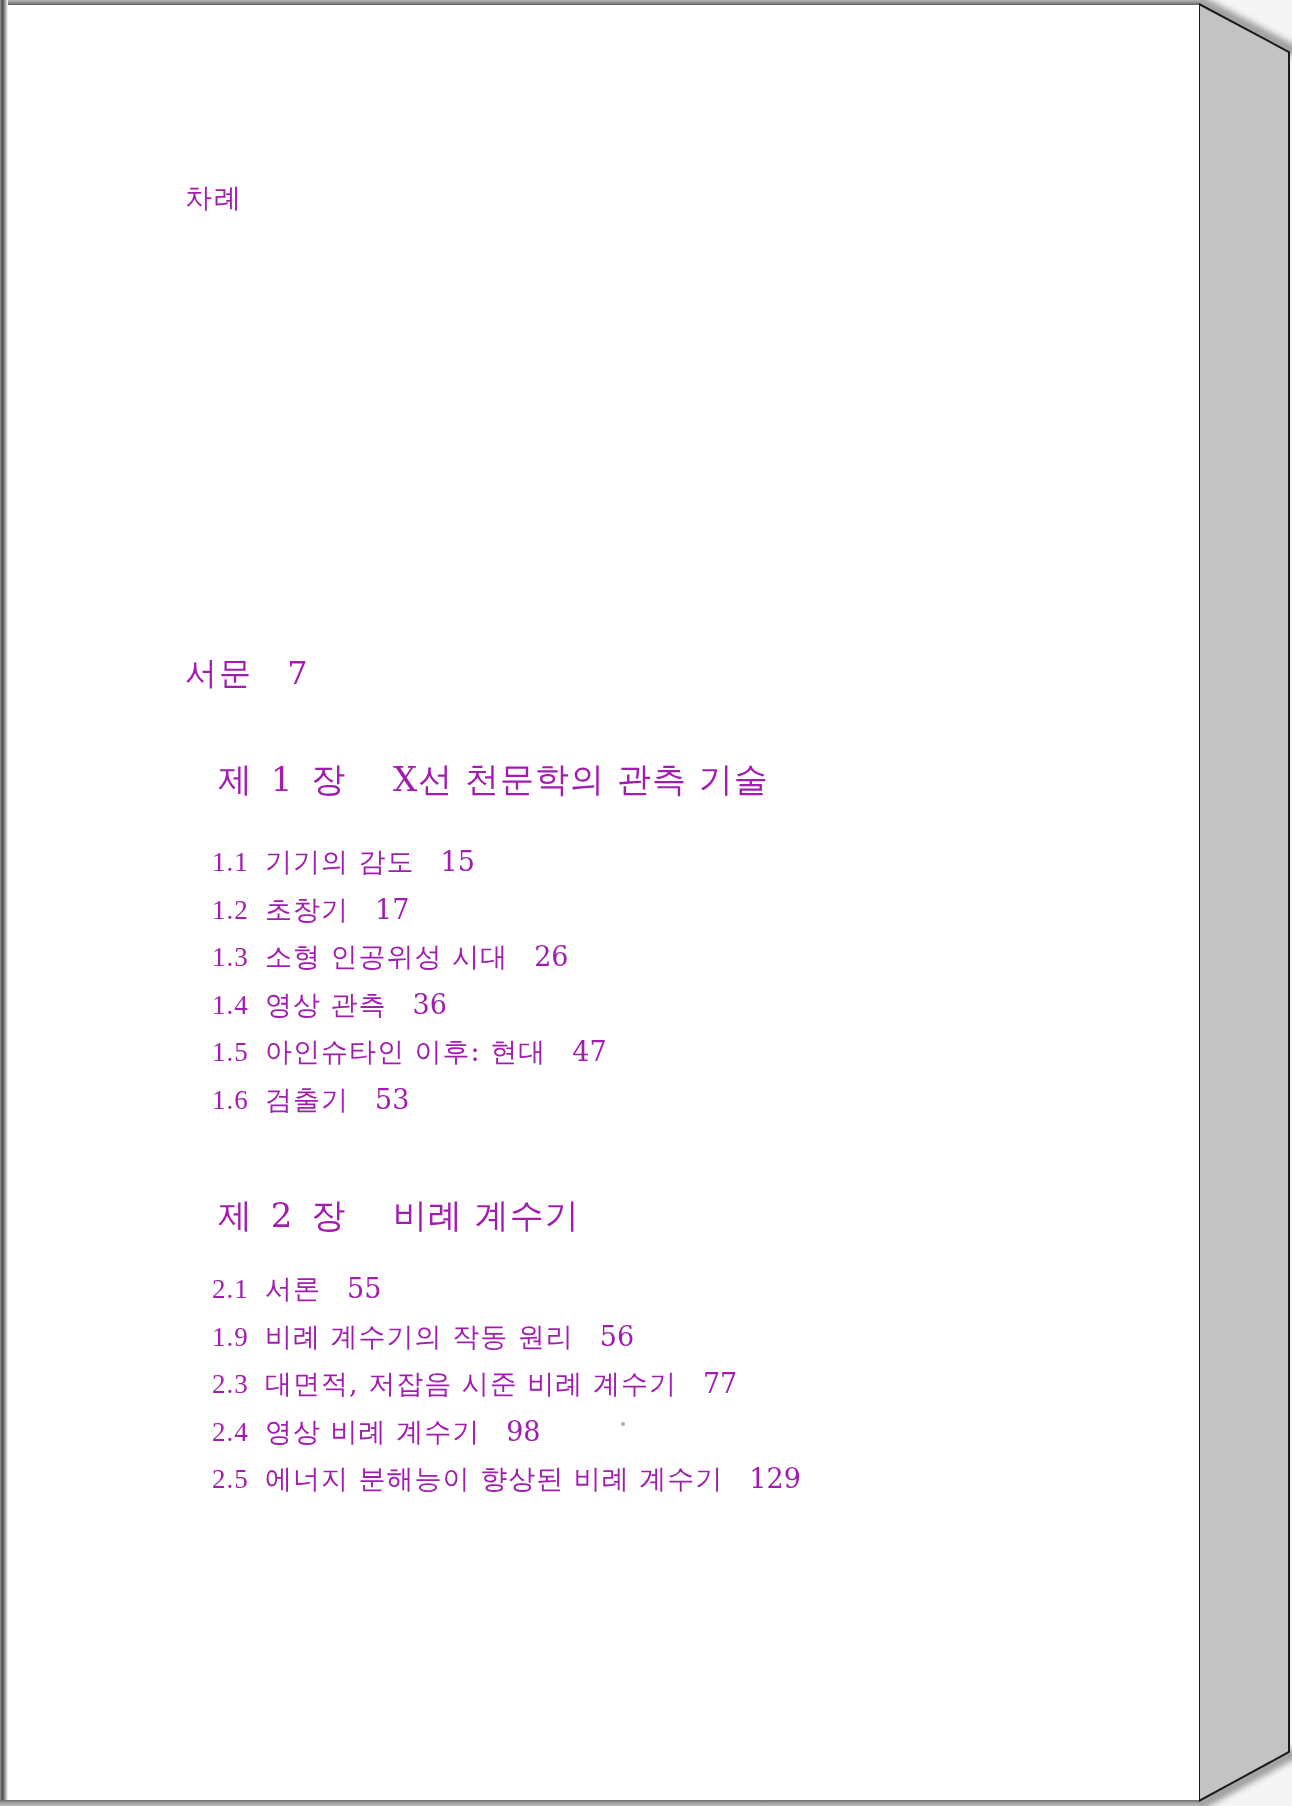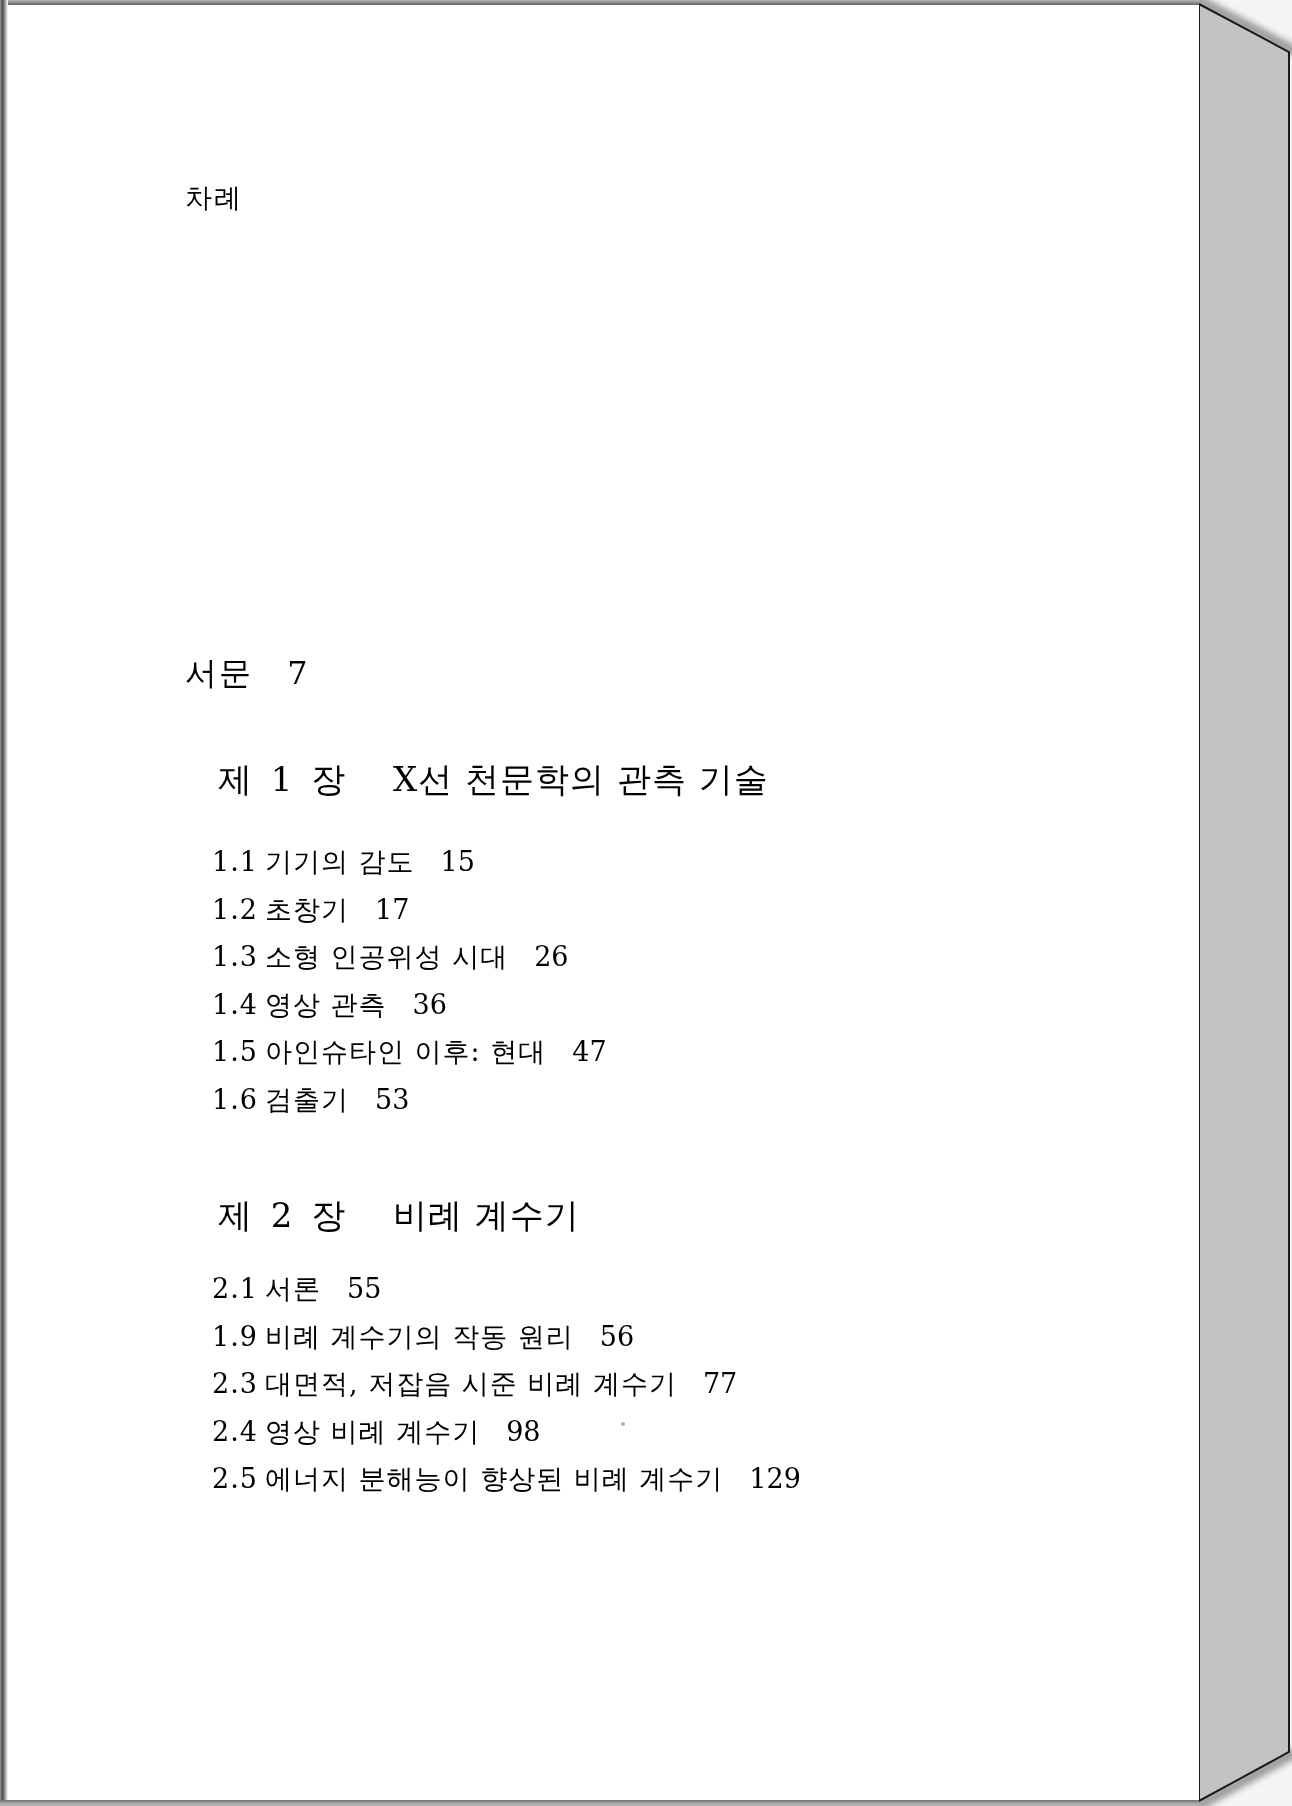--- a/index.html
+++ b/index.html
@@ -46,21 +46,21 @@
     position: absolute;
     left: 0; bottom: 0;
     width: 1199px; height: 6px;
     background: linear-gradient(180deg, #6f6f6f 0%, #a8a8a8 55%, #b8b8b8 100%);
   }
   .text-layer {
     position: absolute;
     left: 0; top: 0;
     width: 1199px; height: 1806px;
     z-index: 3;
-    color: #000000;
+    color: #a21caf;
   }
   .toc-title {
     position: absolute;
     left: 185px; top: 180px;
     font-size: 27px;
     letter-spacing: 2px;
   }
   .preface-line {
     position: absolute;
     left: 185px; top: 652px;
@@ -90,20 +90,21 @@
     display: flex;
     align-items: baseline;
     height: 47.5px;
     line-height: 47.5px;
     white-space: nowrap;
   }
   .toc-row .num {
     width: 53px;
     flex: 0 0 53px;
     letter-spacing: 1px;
+    font-family: Liberation Serif, serif;
   }
   .toc-row .ttl { letter-spacing: 1px; }
   .toc-row .pgnum { margin-left: 26px; }
   .speck {
     position: absolute;
     left: 621px; top: 1422px;
     width: 4px; height: 4px;
     border-radius: 50%;
     background: #8f8f8f;
     opacity: .7;

